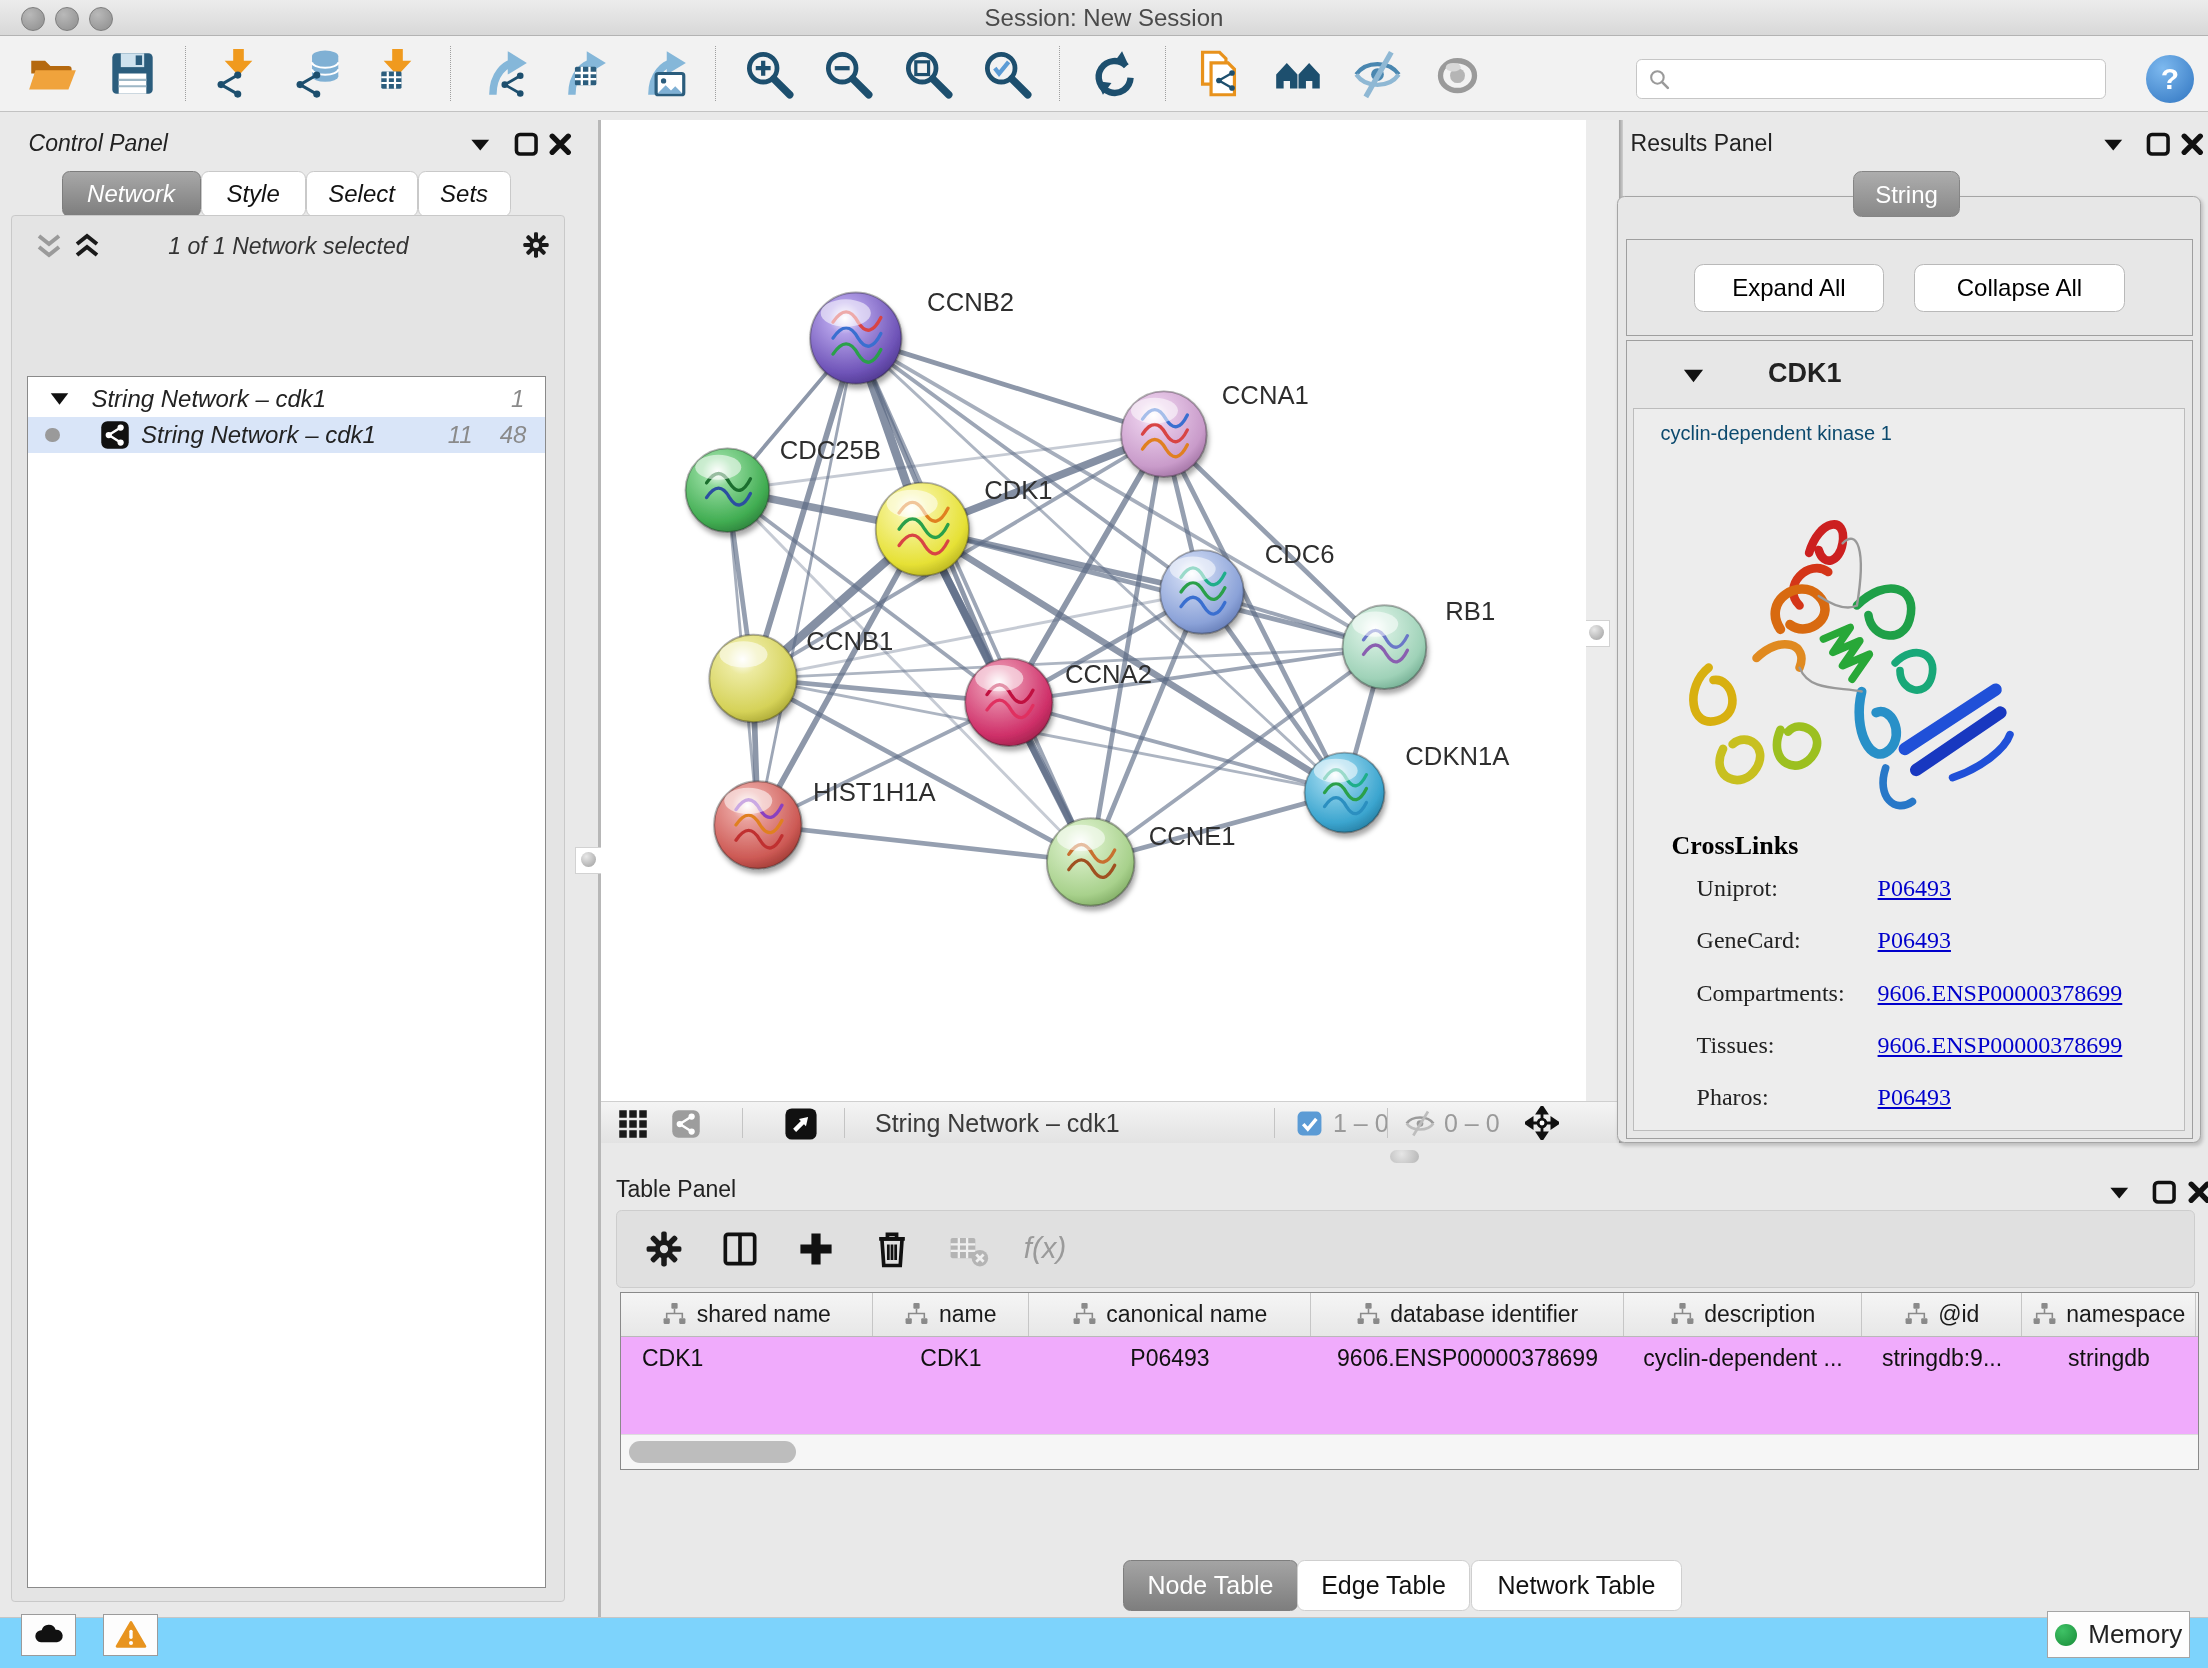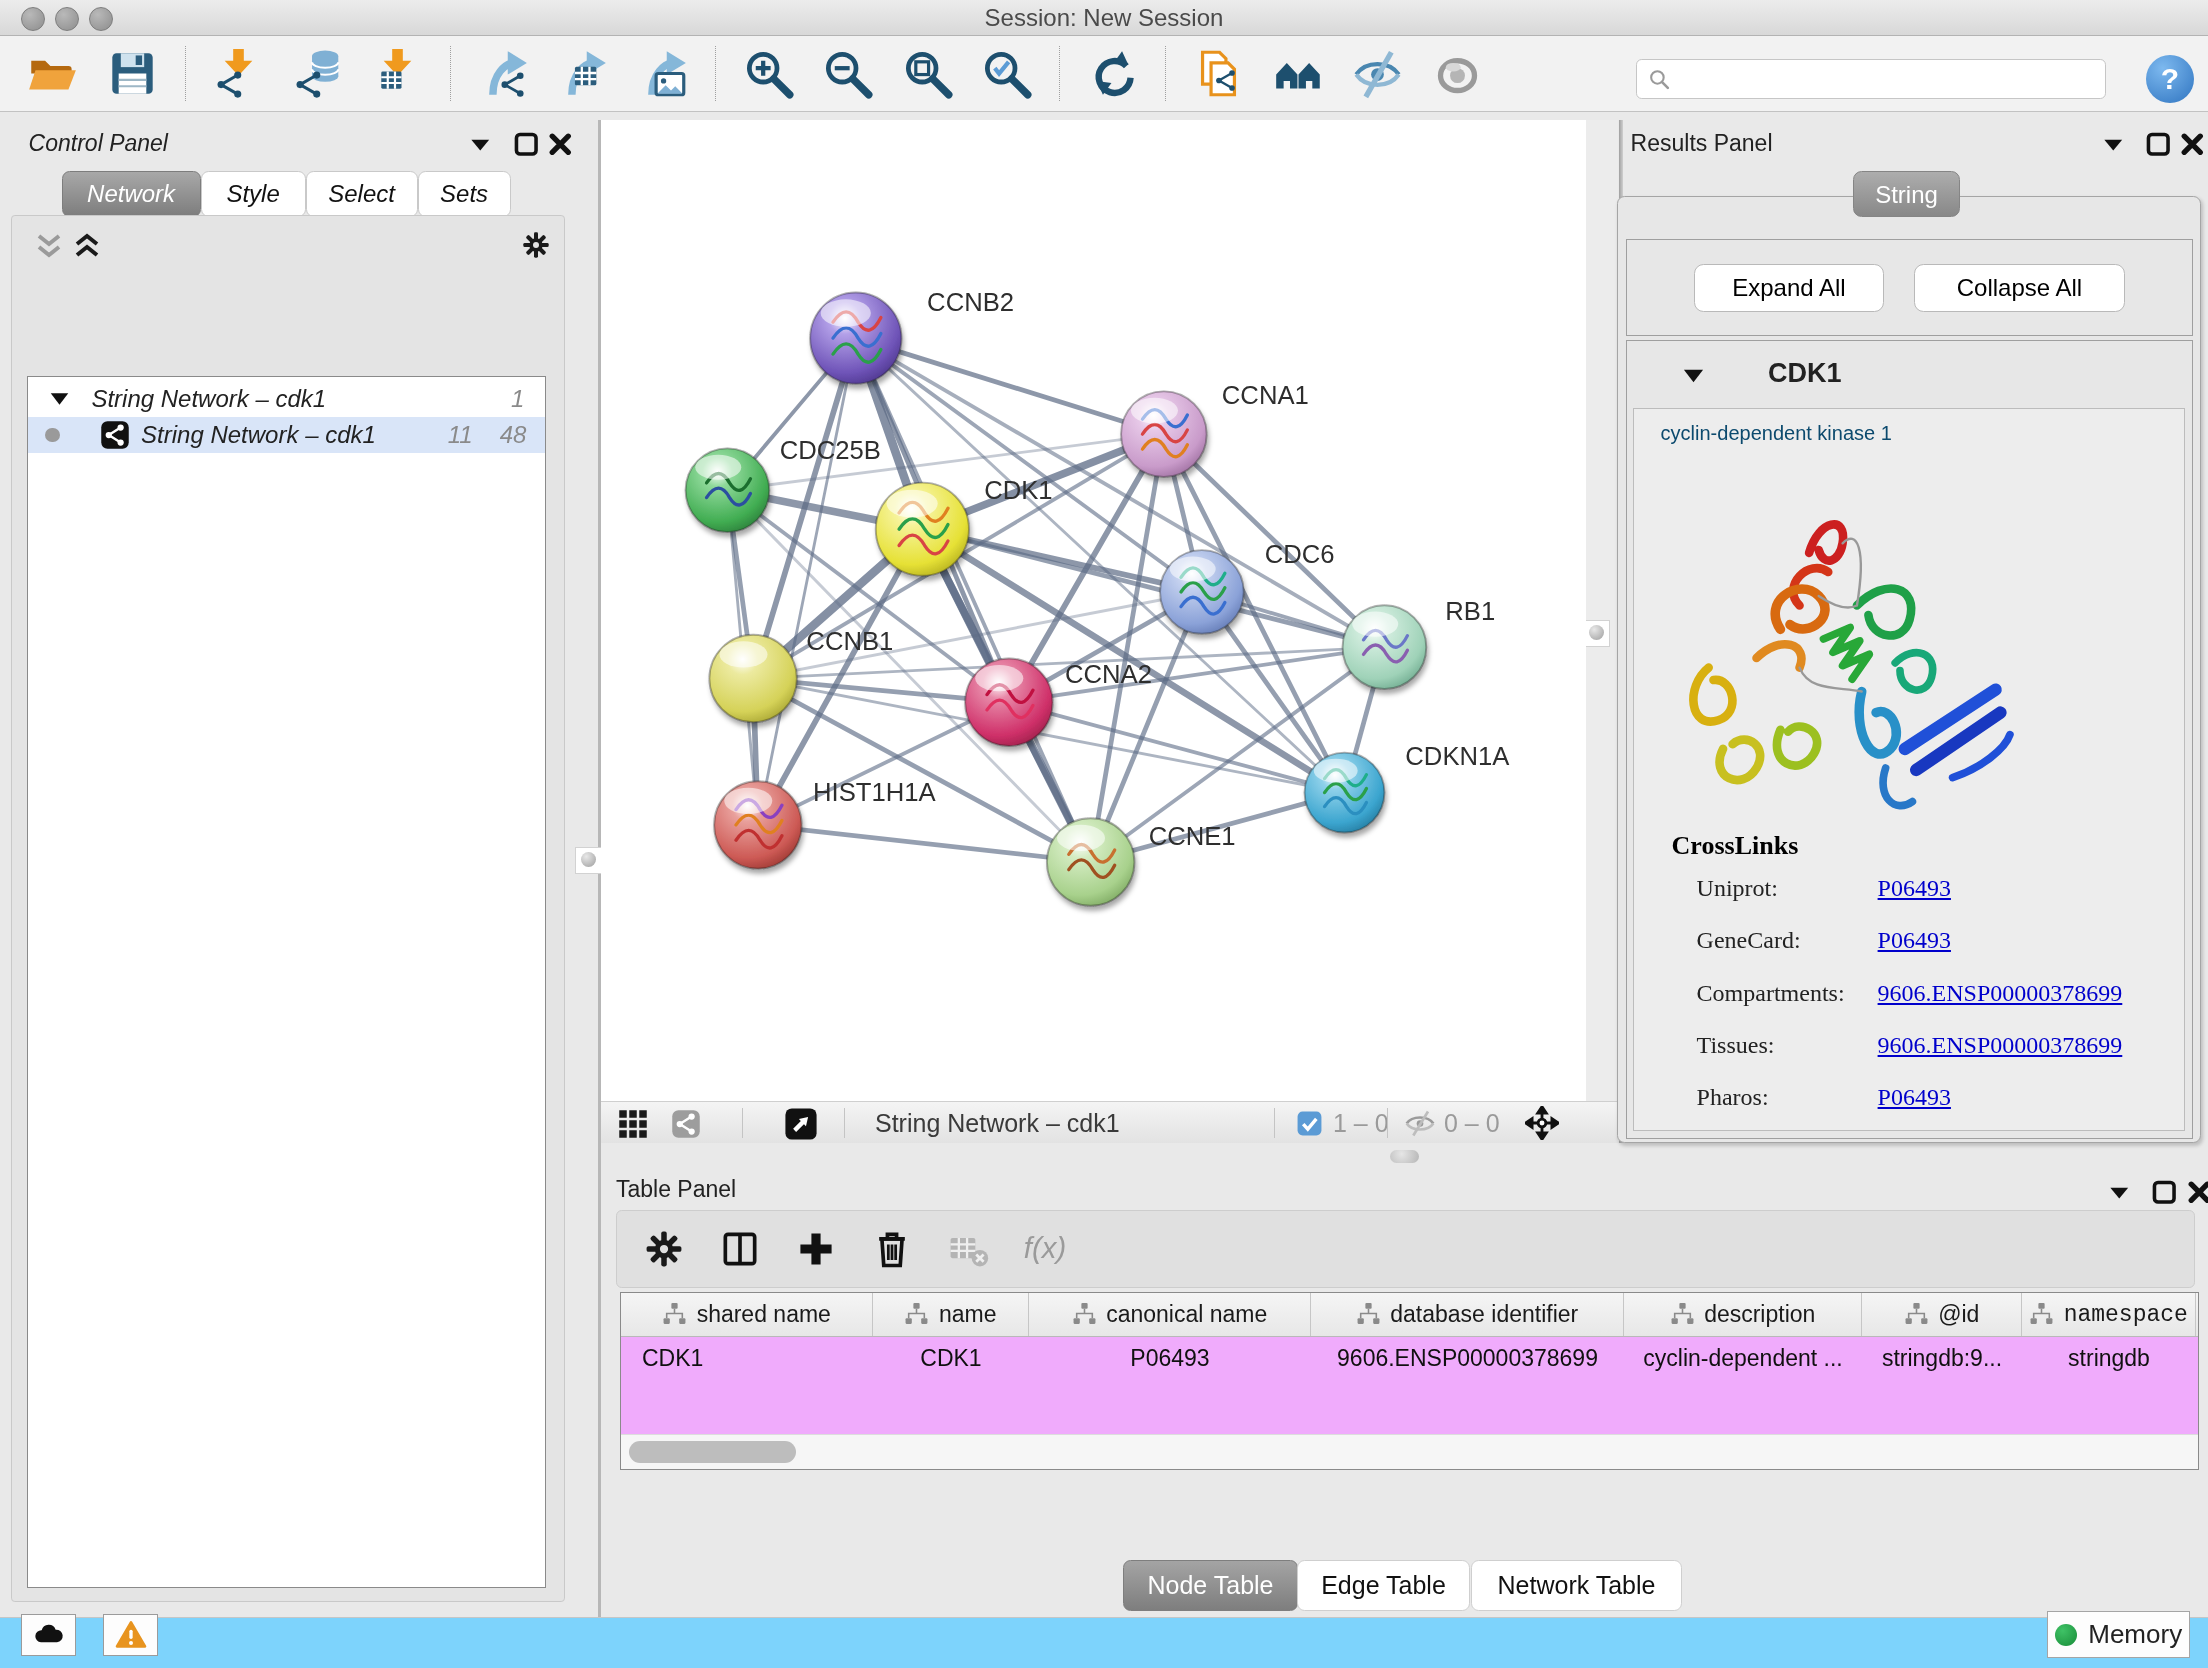--- a/index.html
+++ b/index.html
@@ -303,20 +303,21 @@
         </svg></span>
     <span id="cp-tabs"><div class="tab selected" style="left: 54px; top: 51px; width: 139px; line-height: 44px;">Network</div><div class="tab" style="left: 193px; top: 51px; width: 105px; line-height: 44px;">Style</div><div class="tab" style="left: 298px; top: 51px; width: 112px; line-height: 44px;">Select</div><div class="tab" style="left: 410px; top: 51px; width: 93px; line-height: 44px;">Sets</div></span>
     <div id="cp-box">
       <div id="cp-subbar">
         <span class="mini-icon" style="left:21px;top:15px"><svg viewBox="0 0 32 30">
               <path d="M6,4 l10,8 10,-8 M6,15 l10,8 10,-8" stroke="#9a9a9a" stroke-width="4" fill="none"></path>
             </svg></span>
         <span class="mini-icon" style="left:59px;top:15px"><svg viewBox="0 0 32 30">
               <path d="M6,12 l10,-8 10,8 M6,23 l10,-8 10,8" stroke="#1a1a1a" stroke-width="4" fill="none"></path>
             </svg></span>
+        <div style="position:absolute;left:0;width:100%;top:17px;text-align:center;font-size:23px;color:#333">1 of 1 Network selected</div>
         <span class="mini-icon" style="left:508px;top:13.3px"><svg viewBox="0 0 48 48">
               <g fill="#1a1a1a">
                 <rect x="21" y="5" width="6" height="38" rx="2"></rect>
                 <rect x="21" y="5" width="6" height="38" rx="2" transform="rotate(45 24 24)"></rect>
                 <rect x="21" y="5" width="6" height="38" rx="2" transform="rotate(90 24 24)"></rect>
                 <rect x="21" y="5" width="6" height="38" rx="2" transform="rotate(135 24 24)"></rect>
                 <circle cx="24" cy="24" r="10"></circle>
                 <circle cx="24" cy="24" r="4.5" fill="#e4e4e4"></circle>
               </g>
             </svg></span>
@@ -808,21 +809,21 @@
             <svg viewBox="0 0 48 48">
               <g fill="#8a8a8a">
                 <rect x="18" y="2" width="12" height="11" rx="2"></rect>
                 <rect x="3" y="31" width="12" height="11" rx="2"></rect>
                 <rect x="33" y="31" width="12" height="11" rx="2"></rect>
                 <path d="M24,13 v9 M9,31 v-9 h30 v9" stroke="#8a8a8a" stroke-width="3" fill="none"></path>
               </g>
             </svg>
             <span>@id</span>
           </div>
-          <div class="th" style="width: 174px; font-family: Liberation Mono, monospace;">
+          <div class="th" style="width: 174px;">
             <svg viewBox="0 0 48 48">
               <g fill="#8a8a8a">
                 <rect x="18" y="2" width="12" height="11" rx="2"></rect>
                 <rect x="3" y="31" width="12" height="11" rx="2"></rect>
                 <rect x="33" y="31" width="12" height="11" rx="2"></rect>
                 <path d="M24,13 v9 M9,31 v-9 h30 v9" stroke="#8a8a8a" stroke-width="3" fill="none"></path>
               </g>
             </svg>
             <span>namespace</span>
           </div>

